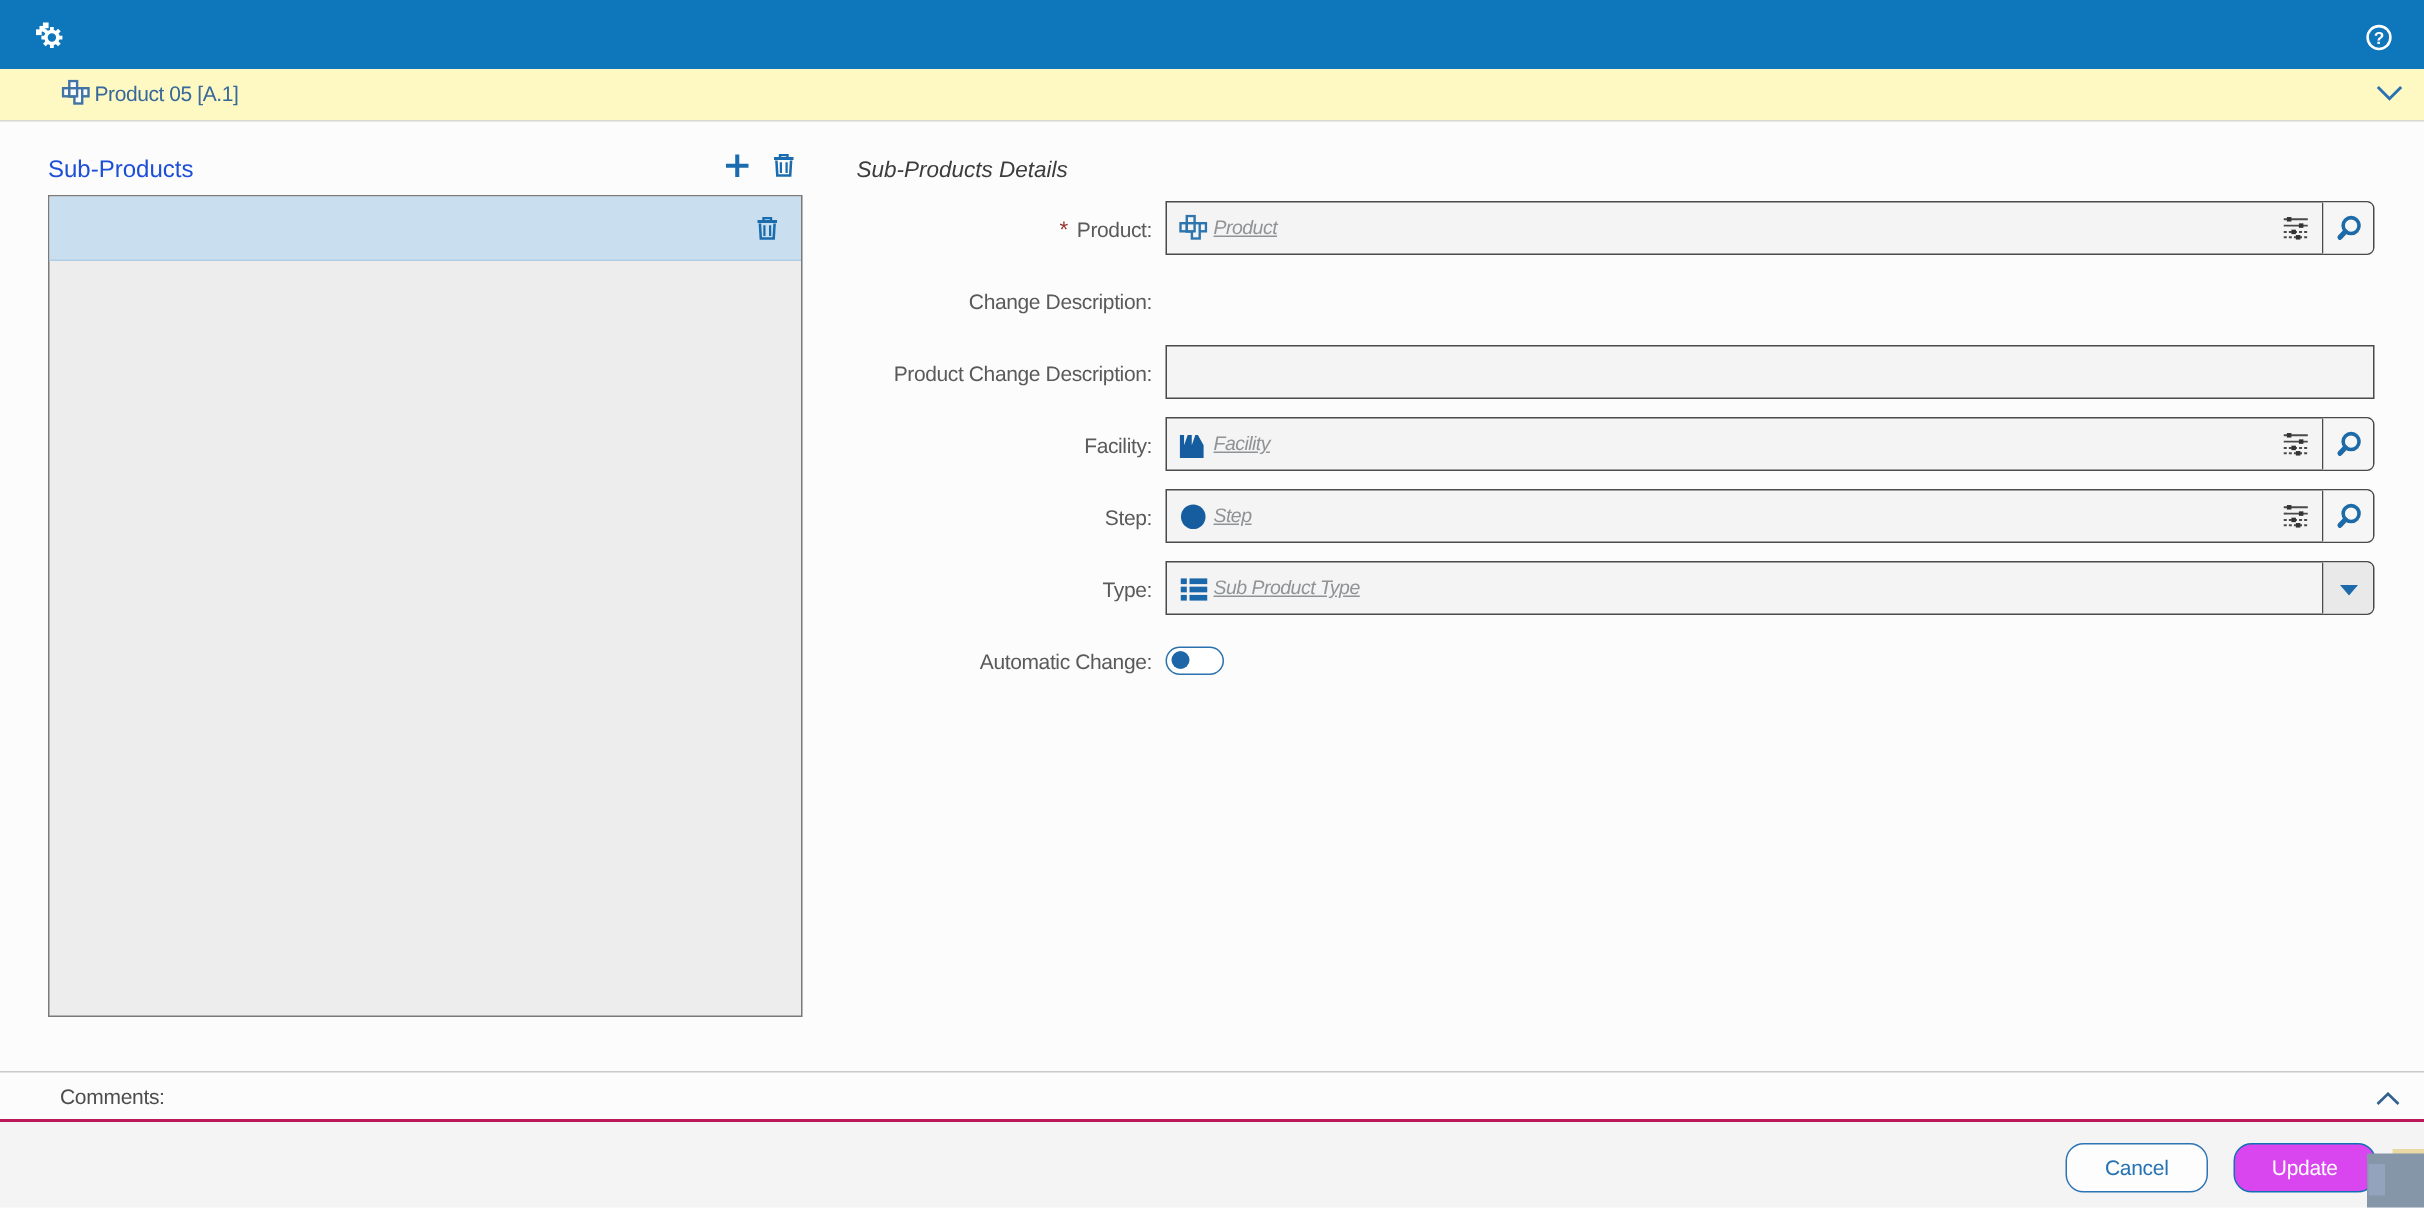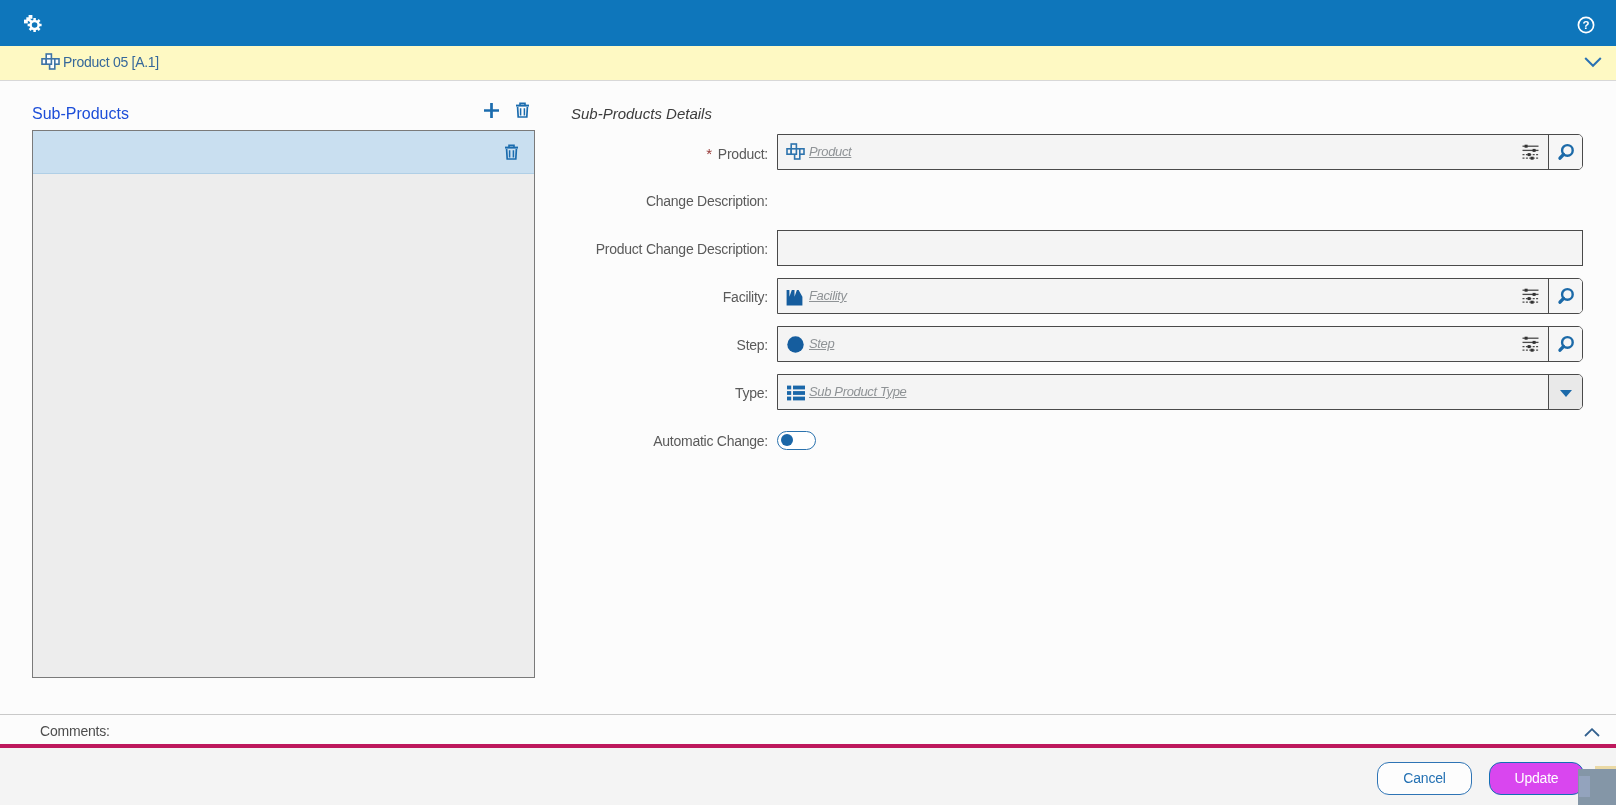--- a/index.html
+++ b/index.html
@@ -47,21 +47,21 @@
     border:1px solid #4a4a4a; background:#f4f4f4; }
 
   
   #tog { position:absolute; left:777px; top:431px; width:39px; height:19px;
     border:1.5px solid #2a72ae; border-radius:10px; background:#fff; }
   #tog .knob { position:absolute; left:3px; top:2px; width:12px; height:12px;
     border-radius:50%; background:#1b67a8; }
 
   
   #cbar { left:0; top:714px; width:1616px; height:34px; background:#fcfcfc;
-    border-top:1px solid #c9c9c9; border-bottom:4px solid #be185d; }
+    border-top:1px solid #c9c9c9; border-bottom:2px solid #be185d; }
   #cbar span { position:absolute; left:40px; top:0; height:33px; line-height:33px;
     font-size:14px; color:#4d4d4d; letter-spacing:-0.2px; }
 
   
   #foot { left:0; top:748px; width:1616px; height:57px; background:#f4f4f4; }
   .btn { position:absolute; top:762px; height:33px; width:95px; border-radius:12px;
     font-size:14px; text-align:center; line-height:31px; letter-spacing:-0.2px; }
   #btn-cancel { left:1377px; background:#fdfdfd; border:1px solid #2e74b5; color:#2471b3; }
   #btn-update { left:1489px; background:#d946ef; border:1px solid #1170b4; color:#fff; }
 

